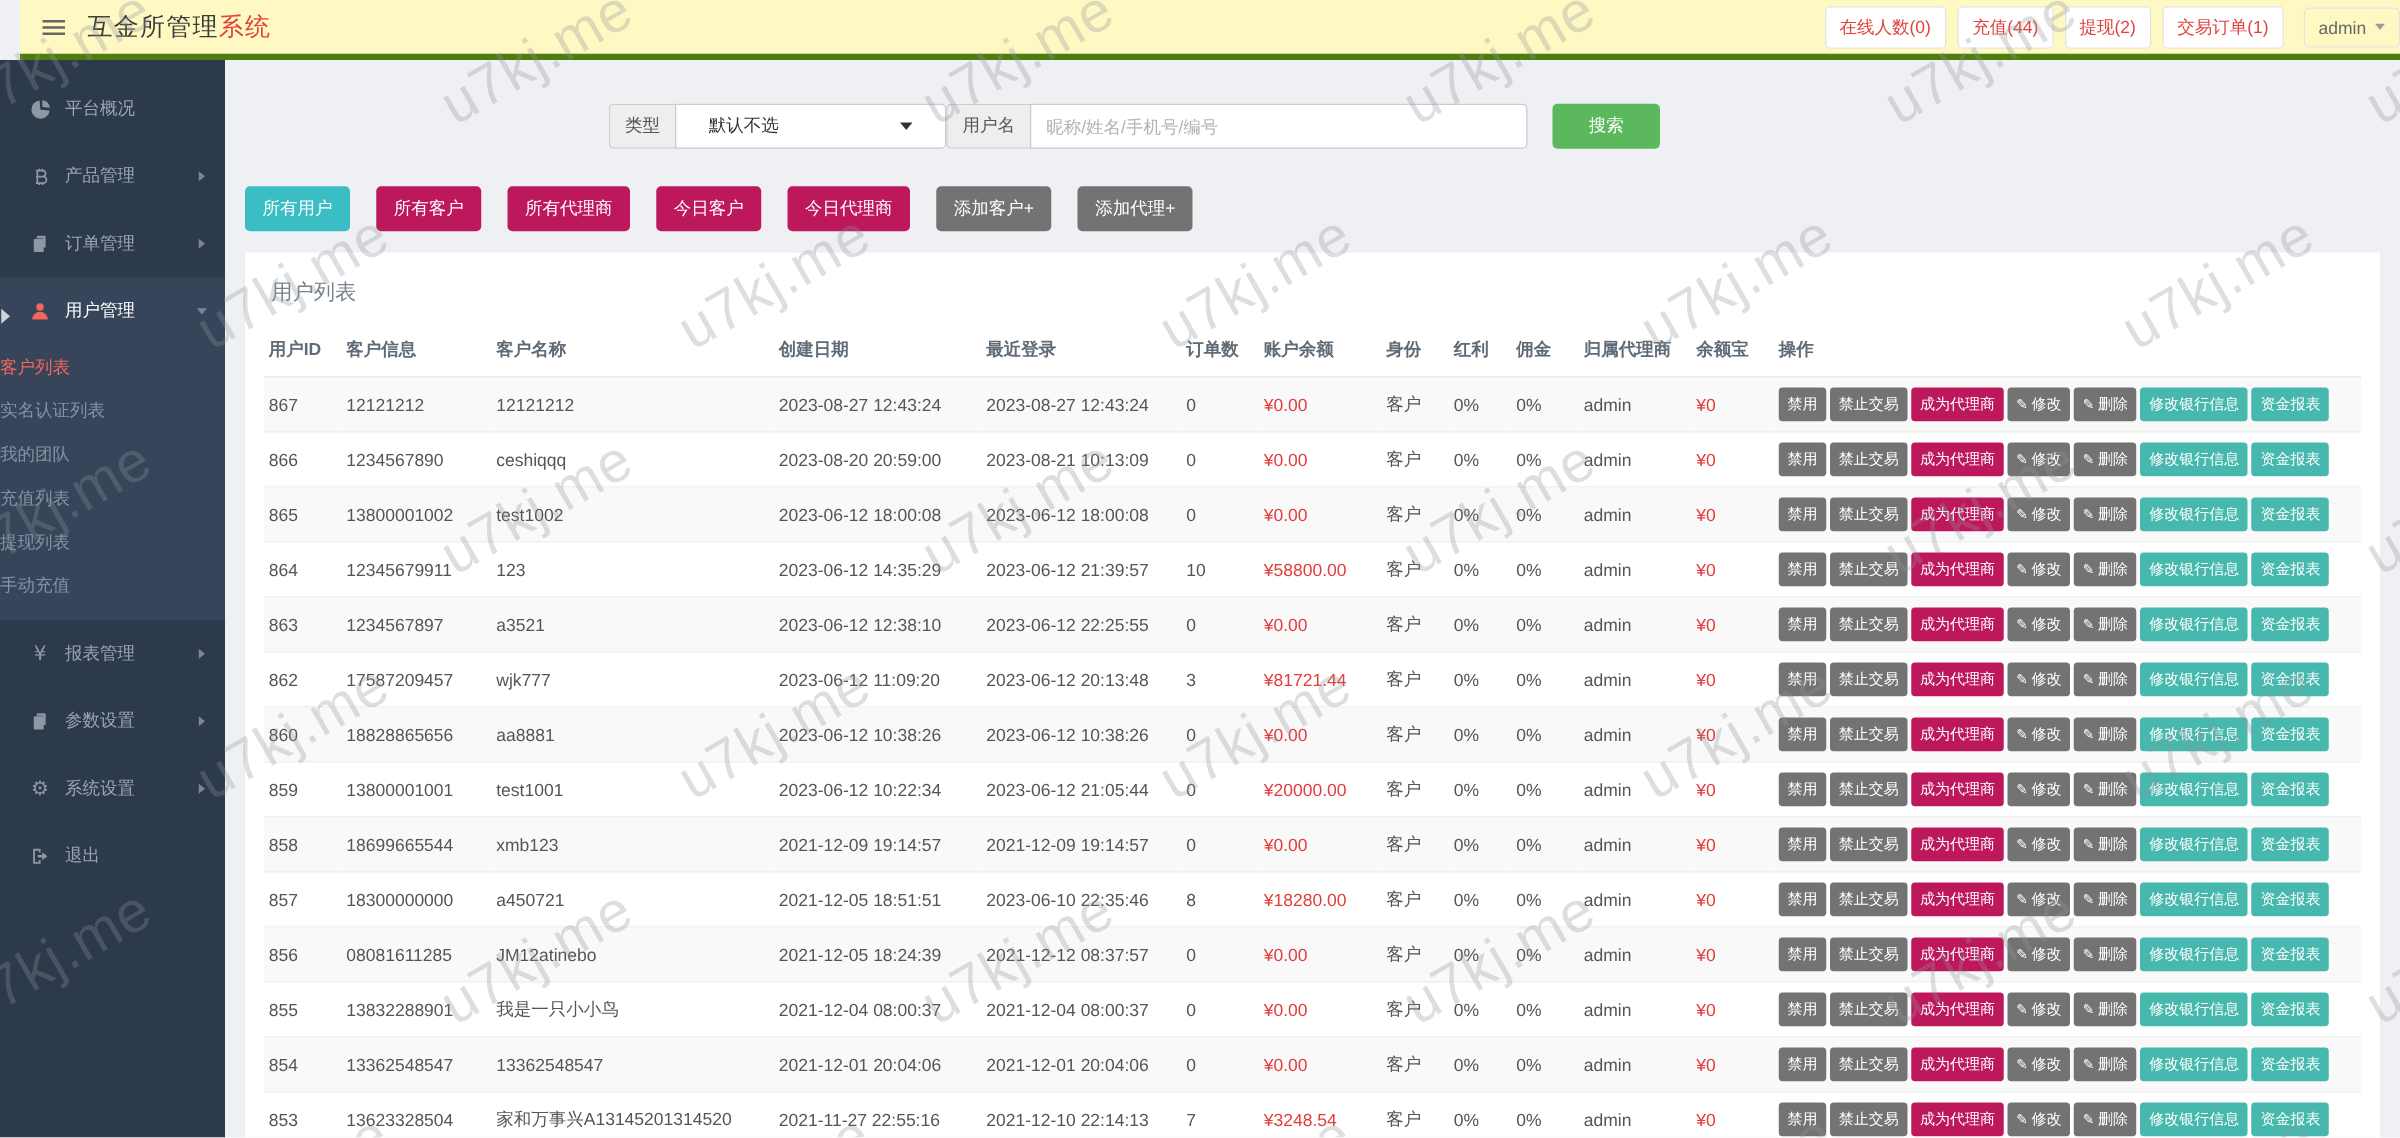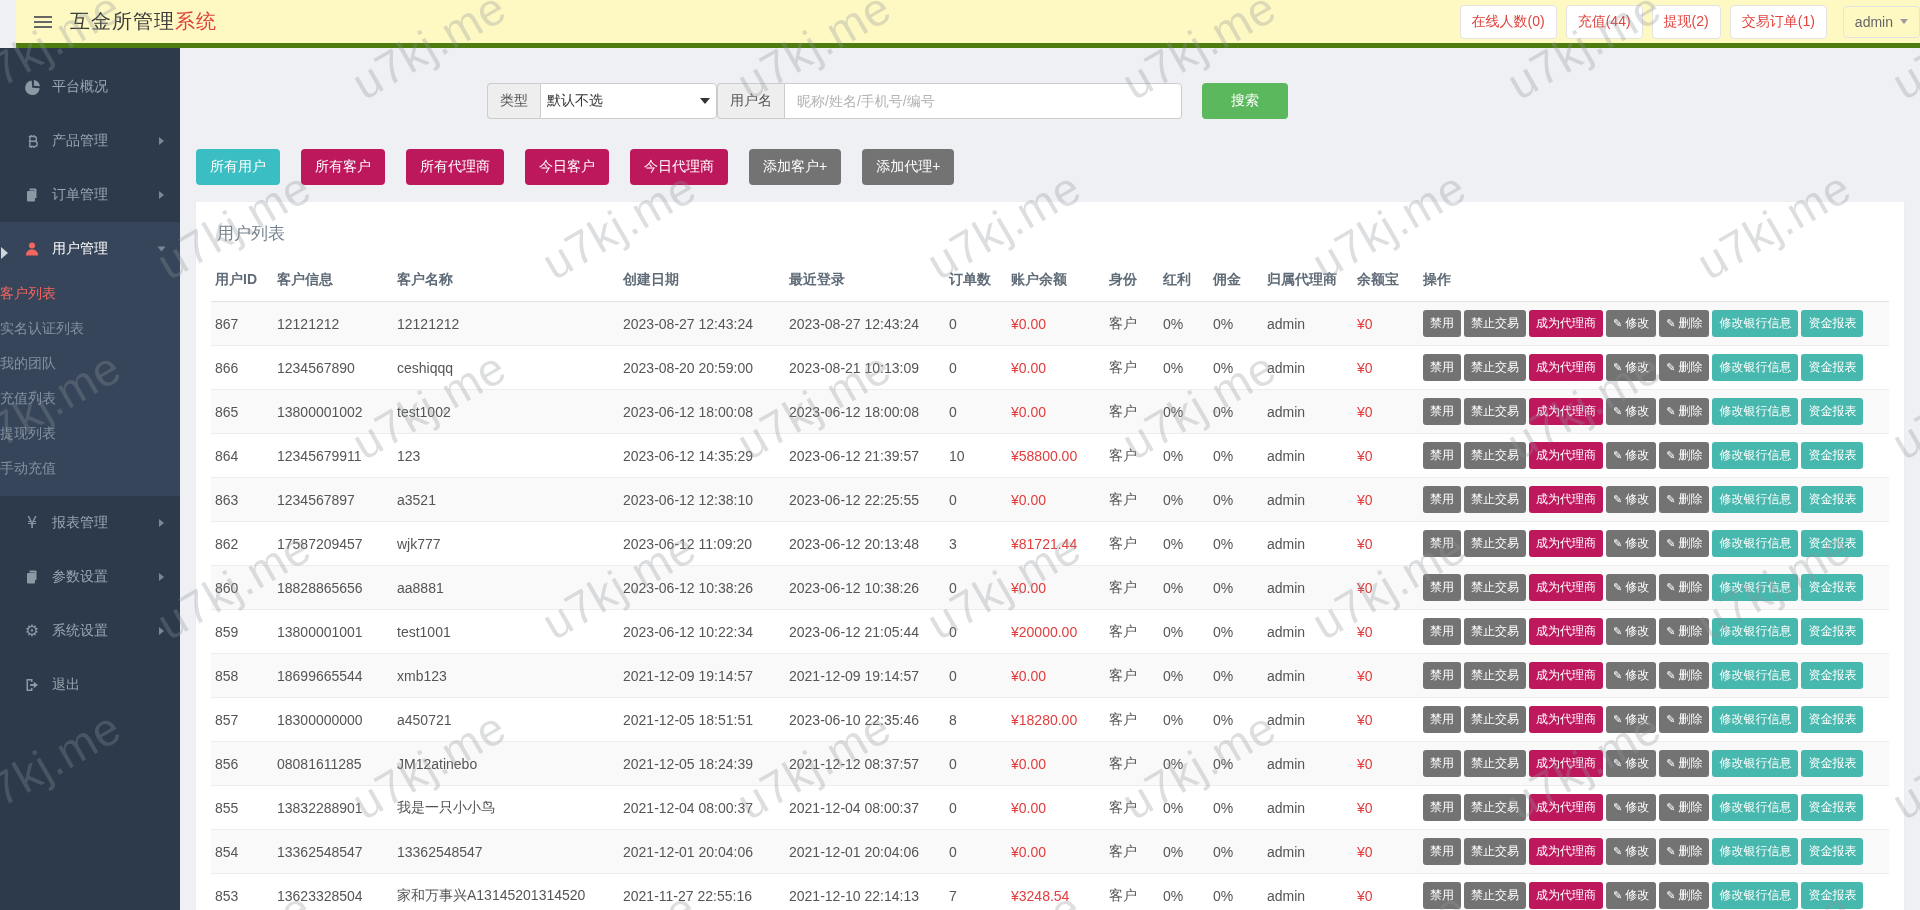--- a/index.html
+++ b/index.html
@@ -47,21 +47,21 @@
         border-top:6px solid transparent;border-bottom:6px solid transparent;border-left:7px solid #cfd4da}
 
   
   main{position:absolute;left:180px;top:48px;right:0;bottom:0}
   .search-row{display:flex;align-items:center;margin:35px 0 0 307px}
   .input-group{display:flex;height:36px;}
   .input-group.last{margin-right:20px}
   .ig-addon{background:#eee;border:1px solid #ccc;border-right:none;border-radius:4px 0 0 4px;
             display:flex;align-items:center;padding:0 12px;color:#555;white-space:nowrap}
   .ig-select{width:163px;background:#fff;border:1px solid #ccc;border-radius:0 4px 4px 0;
-             display:flex;align-items:center;padding:0 6px;color:#333;cursor:pointer}
+             display:flex;align-items:center;padding:0 26px;color:#333;cursor:pointer}
   .sel-caret{margin-left:auto;width:0;height:0;border-left:5px solid transparent;
              border-right:5px solid transparent;border-top:6px solid #333}
   .ig-input{width:372px;border:1px solid #ccc;border-radius:0 4px 4px 0;padding:0 12px;
             font-family:"Liberation Sans","DejaVu Sans",sans-serif;font-size:14px;color:#333;outline:none}
   .ig-input::placeholder{color:#b3b3b3}
   .search-btn{height:36px;padding:0 29px;background:#5cb85c;color:#fff;border:none;
               border-radius:4px;font-size:14px;cursor:pointer}
 
   .toolbar{margin:30px 0 0 16px}
   .tbtn{padding:9px 14px;border:none;border-radius:4px;color:#fff;font-size:14px;

